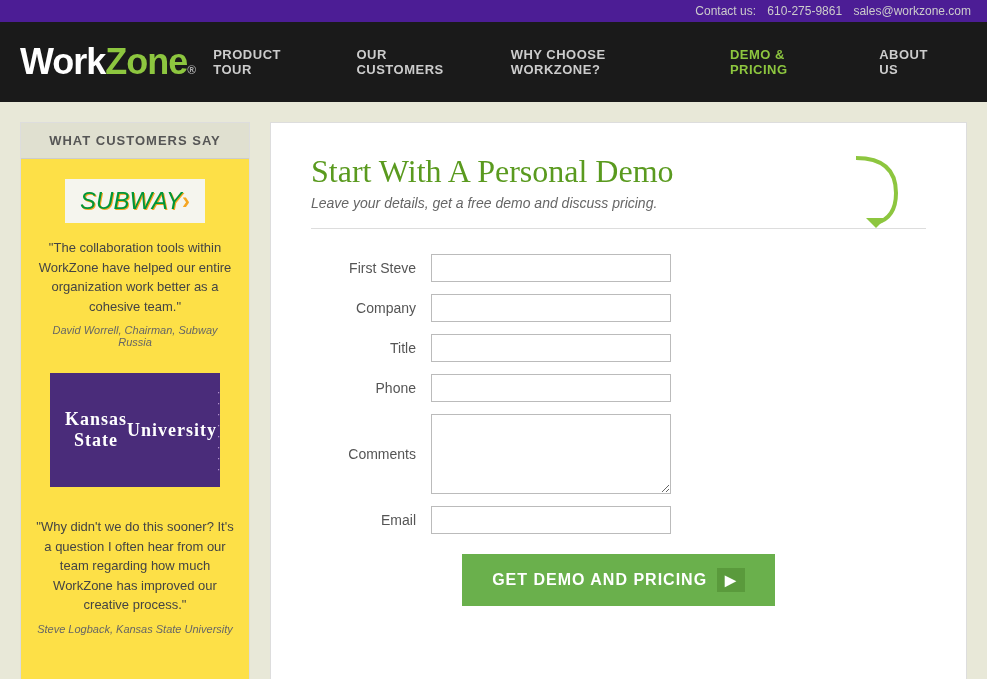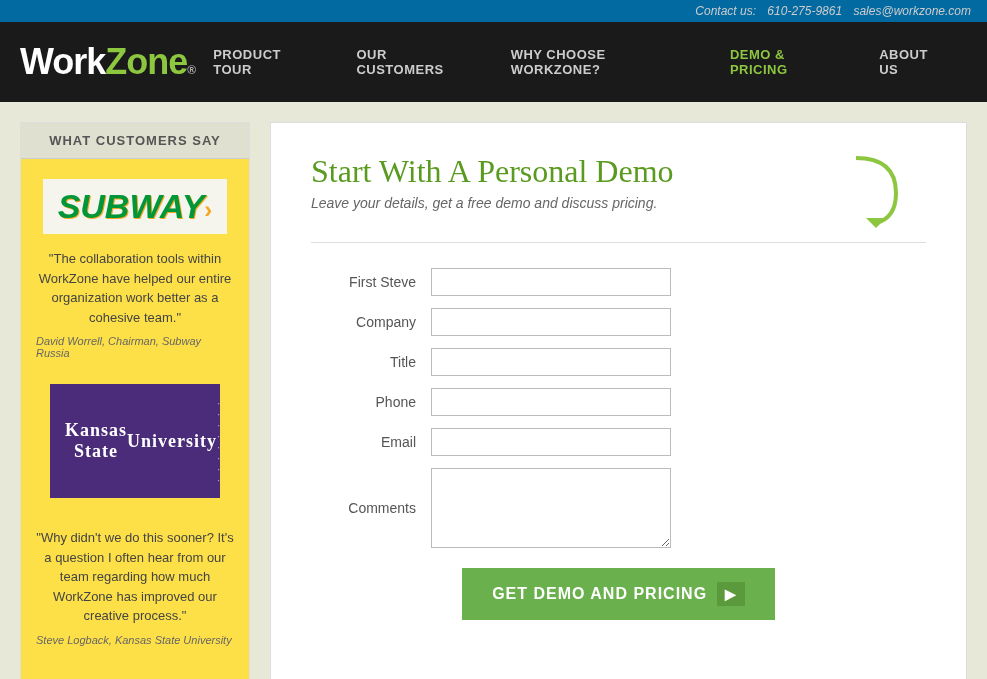--- a/index.html
+++ b/index.html
@@ -1,25 +1,24 @@
 <!DOCTYPE html>
 <html><head>
   <meta charset="utf-8">
   <style>
     * { margin: 0; padding: 0; box-sizing: border-box; }
     body { font-family: Arial, sans-serif; background: #e8e8d8; width: 987px; }
 
     
     .top-bar {
-      background: #0369a1;
+      background: #4c1d95;
       color: #ccc;
       text-align: right;
       padding: 4px 16px;
       font-size: 12px;
-      font-style: italic;
     }
     .top-bar a { color: #ccc; text-decoration: none; }
 
     
     .header {
       background: #1a1a1a;
       display: flex;
       align-items: center;
       padding: 0 20px;
       height: 80px;
@@ -96,20 +95,21 @@
     .testimonial-text {
       font-size: 13px;
       color: #444;
       text-align: center;
       line-height: 1.5;
       margin-bottom: 8px;
     }
     .testimonial-author {
       font-size: 11px;
       color: #666;
+      text-align: center;
       font-style: italic;
       margin-bottom: 25px;
     }
 
     .ksu-logo-box {
       background: #4a2c7a;
       padding: 12px 15px;
       text-align: center;
       margin-bottom: 15px;
       display: flex;
@@ -144,21 +144,21 @@
       color: #5a9a1f;
       font-family: Georgia, serif;
       font-weight: normal;
       margin-bottom: 5px;
     }
     .form-subtitle {
       font-size: 14px;
       color: #666;
       font-style: italic;
       margin-bottom: 25px;
-      padding-bottom: 31px;
+      padding-bottom: 17px;
       border-bottom: 1px solid #ddd;
     }
 
     .arrow-decoration {
       position: absolute;
       top: 30px;
       right: 60px;
       width: 60px;
       height: 80px;
     }
@@ -243,21 +243,21 @@
 </div>
 
 <div class="main-content">
 
   <div class="sidebar">
     <div class="sidebar-title">WHAT CUSTOMERS SAY</div>
     <div class="sidebar-content">
 
       <div class="testimonial-logo">
         <div class="subway-logo">
-          <span style="font-family: Impact, Arial Black, sans-serif; font-size: 34px; color: #009639; font-weight: 700; font-style: italic; text-shadow: 1px 1px 0 #f5a623;">SUBWAY</span><span style="color: #f5a623; font-size: 24px; font-weight: 900;">›</span>
+          <span style="font-family: Impact, Arial Black, sans-serif; font-size: 24px; color: #009639; font-weight: 400; font-style: italic; text-shadow: 1px 1px 0 #f5a623;">SUBWAY</span><span style="color: #f5a623; font-size: 24px; font-weight: 900;">›</span>
         </div>
       </div>
       <p class="testimonial-text">"The collaboration tools within WorkZone have helped our entire organization work better as a cohesive team."</p>
       <p class="testimonial-author">David Worrell, Chairman, Subway Russia</p>
 
       <div class="testimonial-logo">
         <div class="ksu-logo-box" style="width: 170px;">
           <div class="ksu-text">Kansas State</div>
           <div class="ksu-rule"></div>
           <div class="ksu-text">University</div>
@@ -290,26 +290,26 @@
       </div>
       <div class="form-row">
         <label class="form-label">Title</label>
         <input class="form-input" type="text" style="">
       </div>
       <div class="form-row">
         <label class="form-label">Phone</label>
         <input class="form-input" type="text" style="">
       </div>
       <div class="form-row">
-        <label class="form-label">Email</label>
-        <input class="form-input" type="text" style="">
-      </div>
-      <div class="form-row">
         <label class="form-label">Comments</label>
         <textarea class="form-textarea" style=""></textarea>
+      </div>
+      <div class="form-row">
+        <label class="form-label">Email</label>
+        <input class="form-input" type="text" style="">
       </div>
       <div class="submit-row">
         <button class="submit-btn">
           <span>GET DEMO AND PRICING</span>
           <span class="btn-arrow">▶</span>
         </button>
       </div>
     </form>
   </div>
 

